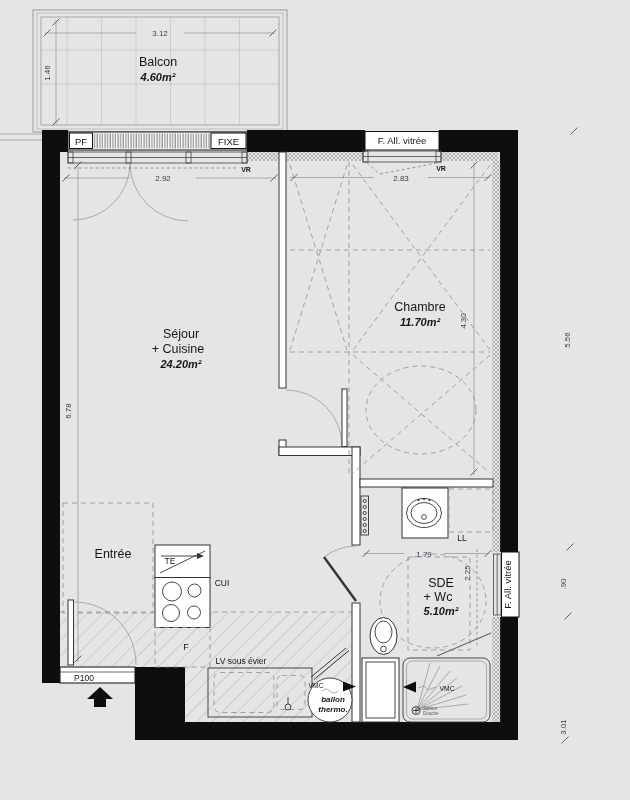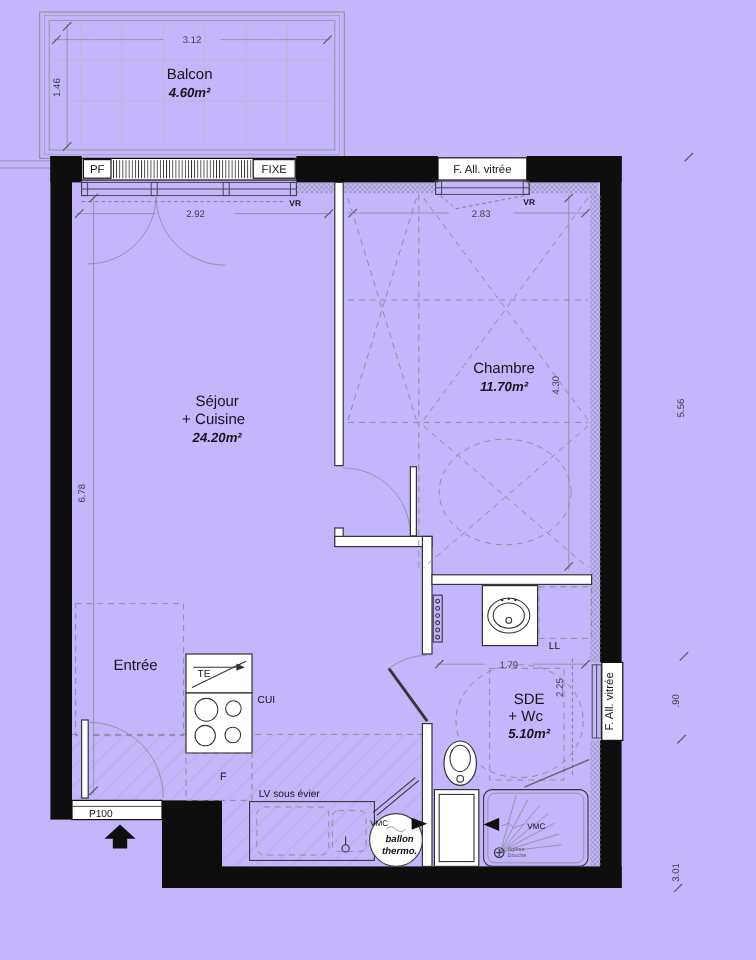--- a/index.html
+++ b/index.html
@@ -1,16 +1,16 @@
 <!DOCTYPE html>
 <html><head>
 <meta charset="utf-8">
 <style>
   html,body{margin:0;padding:0;background:#fff}
-  #canvas{position:relative;width:630px;height:800px;background:#c4b5fd;overflow:hidden}
+  #canvas{position:relative;width:630px;height:800px;background:#e5e5e5;overflow:hidden}
   svg{display:block}
   svg text{font-family:"Liberation Sans",sans-serif;fill:#15151a;text-anchor:middle}
   .room{font-size:12.5px}
   .area{font-size:11px;font-style:italic;font-weight:600}
   .dim{font-size:8px;fill:#38404c}
   .lbl{font-size:8.5px}
   .lbl9{font-size:9px}
   .winlbl{font-size:9.5px}
   .vr{font-size:7px;font-weight:bold}
   .vmc{font-size:6.8px}

